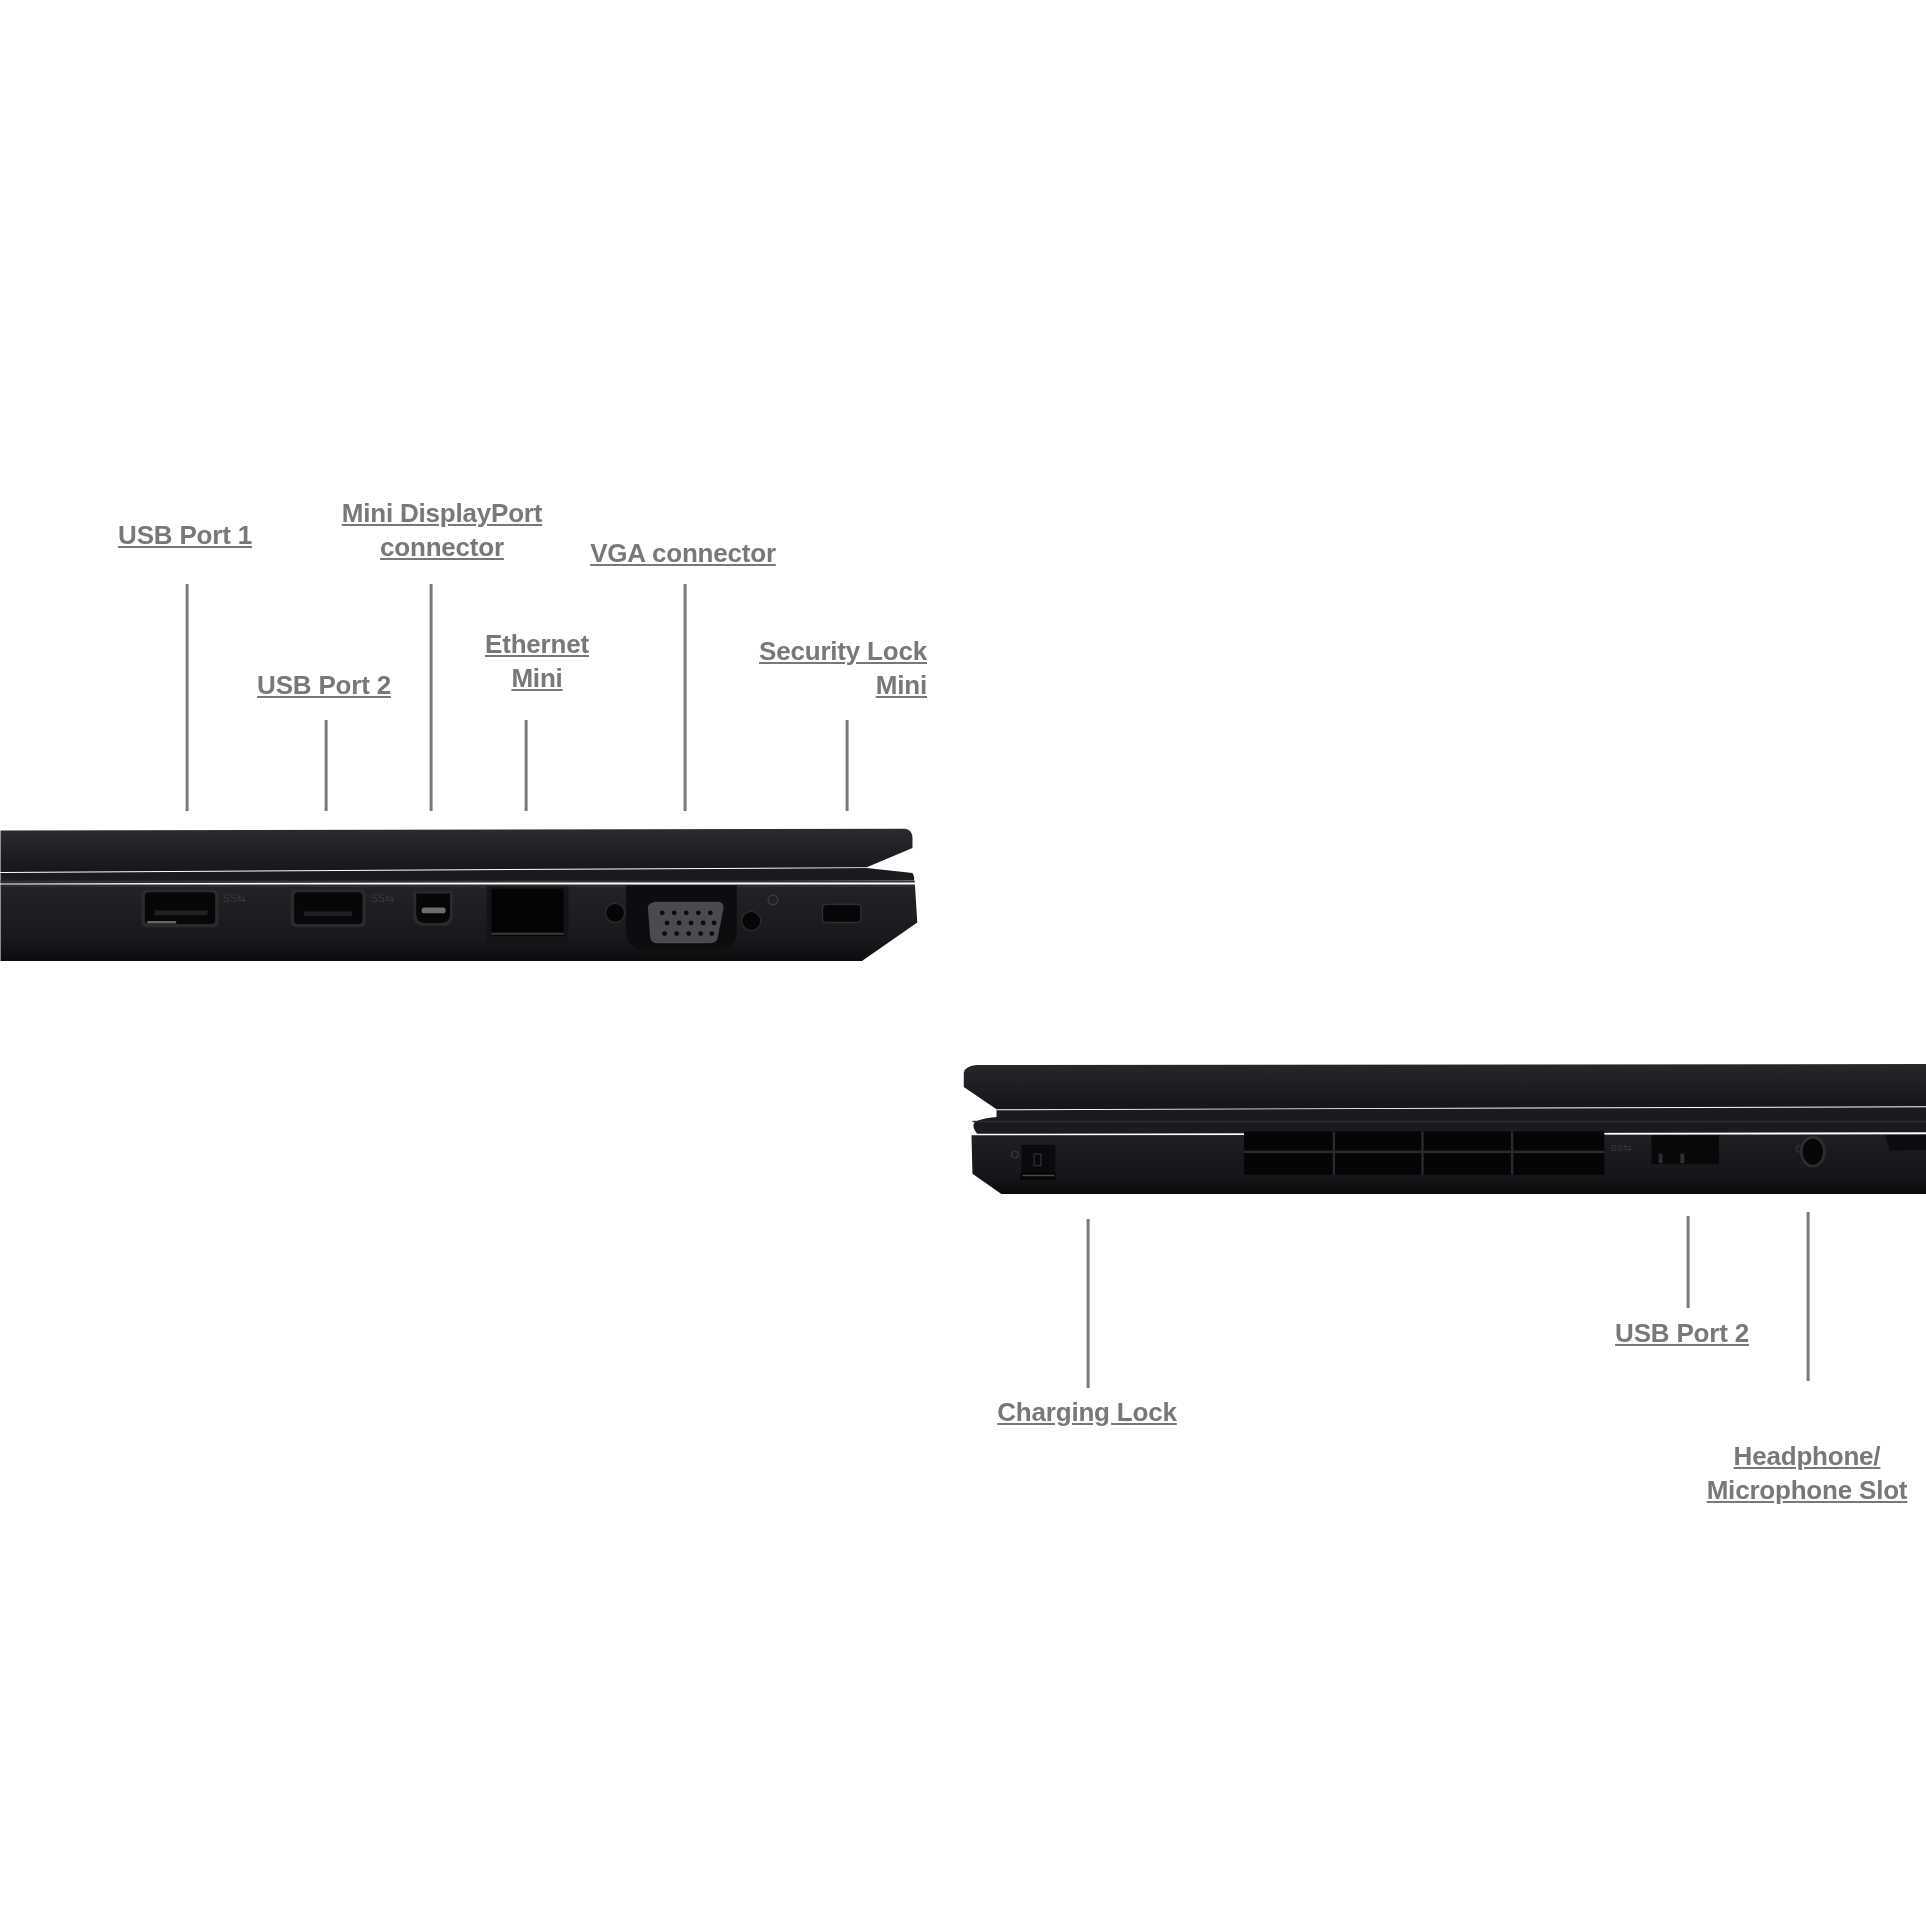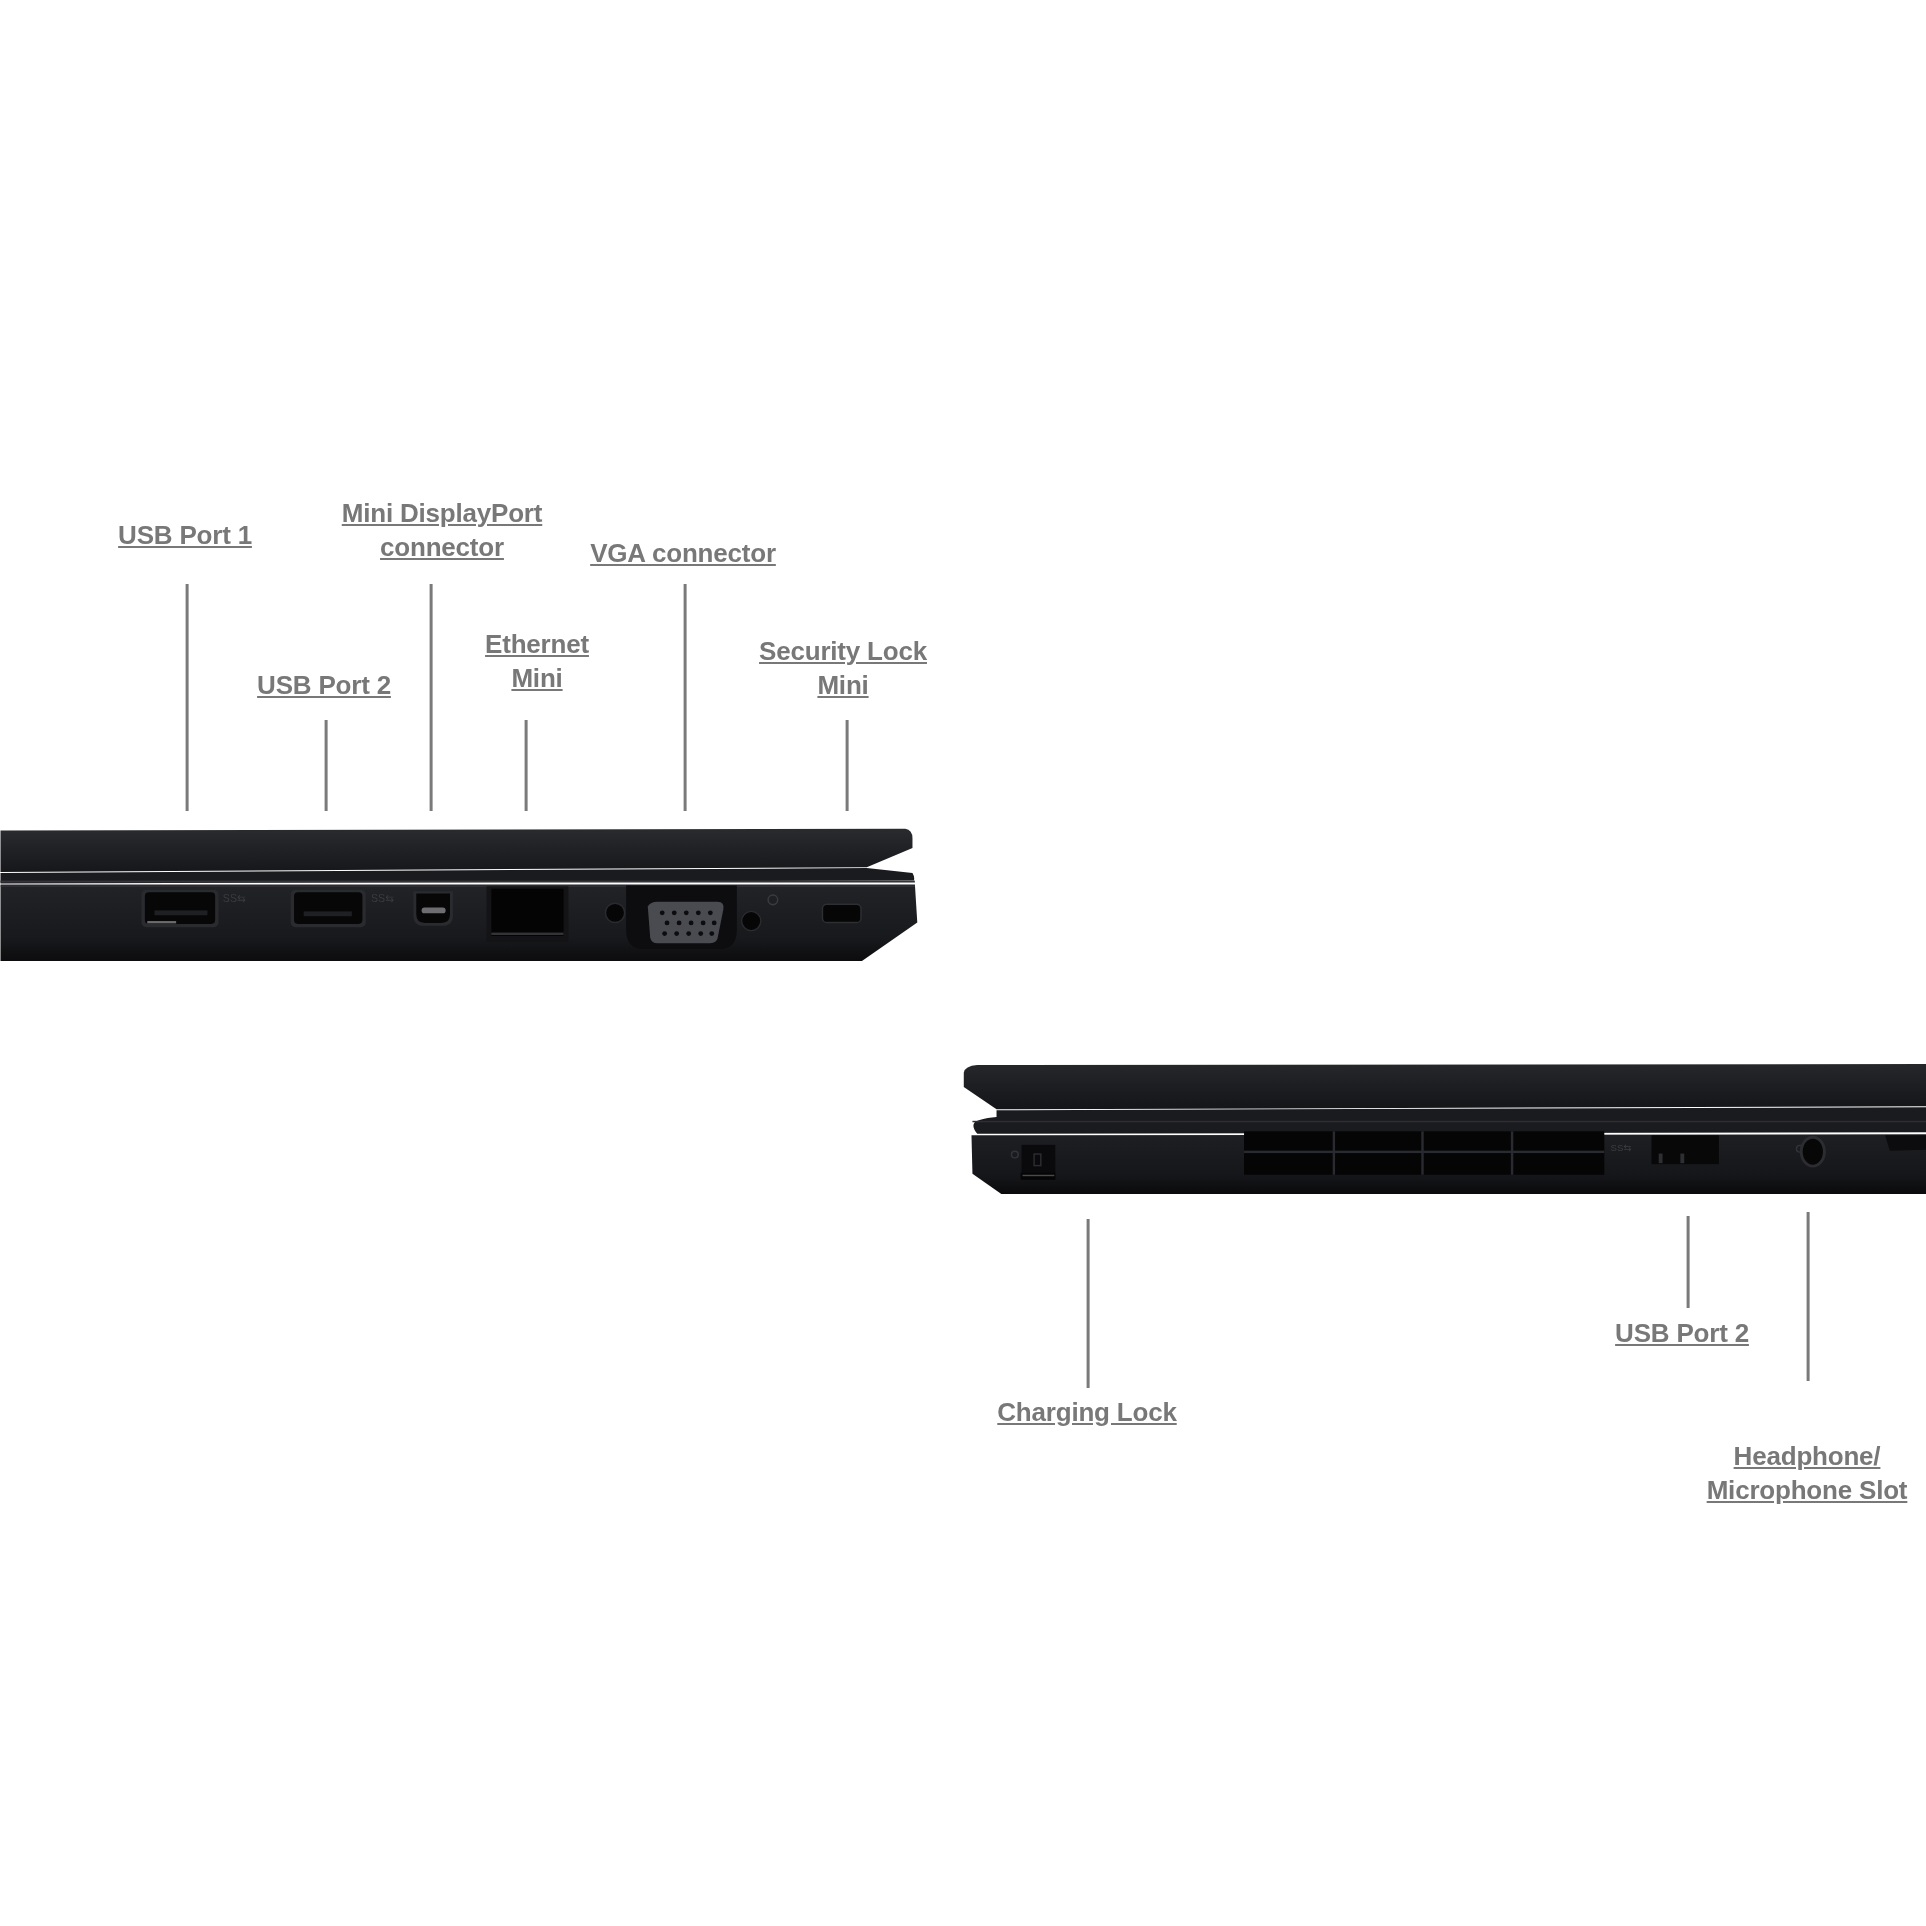--- a/index.html
+++ b/index.html
@@ -117,21 +117,21 @@
     <div>Ethernet</div>
     <div>Mini</div>
   </div>
 
   <div class="leader" style="left:685px;top:584px;height:227px;"></div>
   <div class="label" style="left:683px;top:536px;">
     <div>VGA connector</div>
   </div>
 
   <div class="leader" style="left:847px;top:720px;height:91px;"></div>
-  <div class="label" style="left:843px;top:634px;">
+  <div class="label" style="left:843px;top:634px;text-align:right;">
     <div>Security Lock</div>
     <div>Mini</div>
   </div>
 </div>
 
 <div class="laptop" style="left:958px;top:1059px;width:968px;height:140px;">
   <svg width="968" height="140" viewBox="0 0 2010 290">
     <defs>
       <linearGradient id="lidG2" x1="0" y1="0" x2="0" y2="1">
         <stop offset="0" stop-color="#26272b"></stop>

